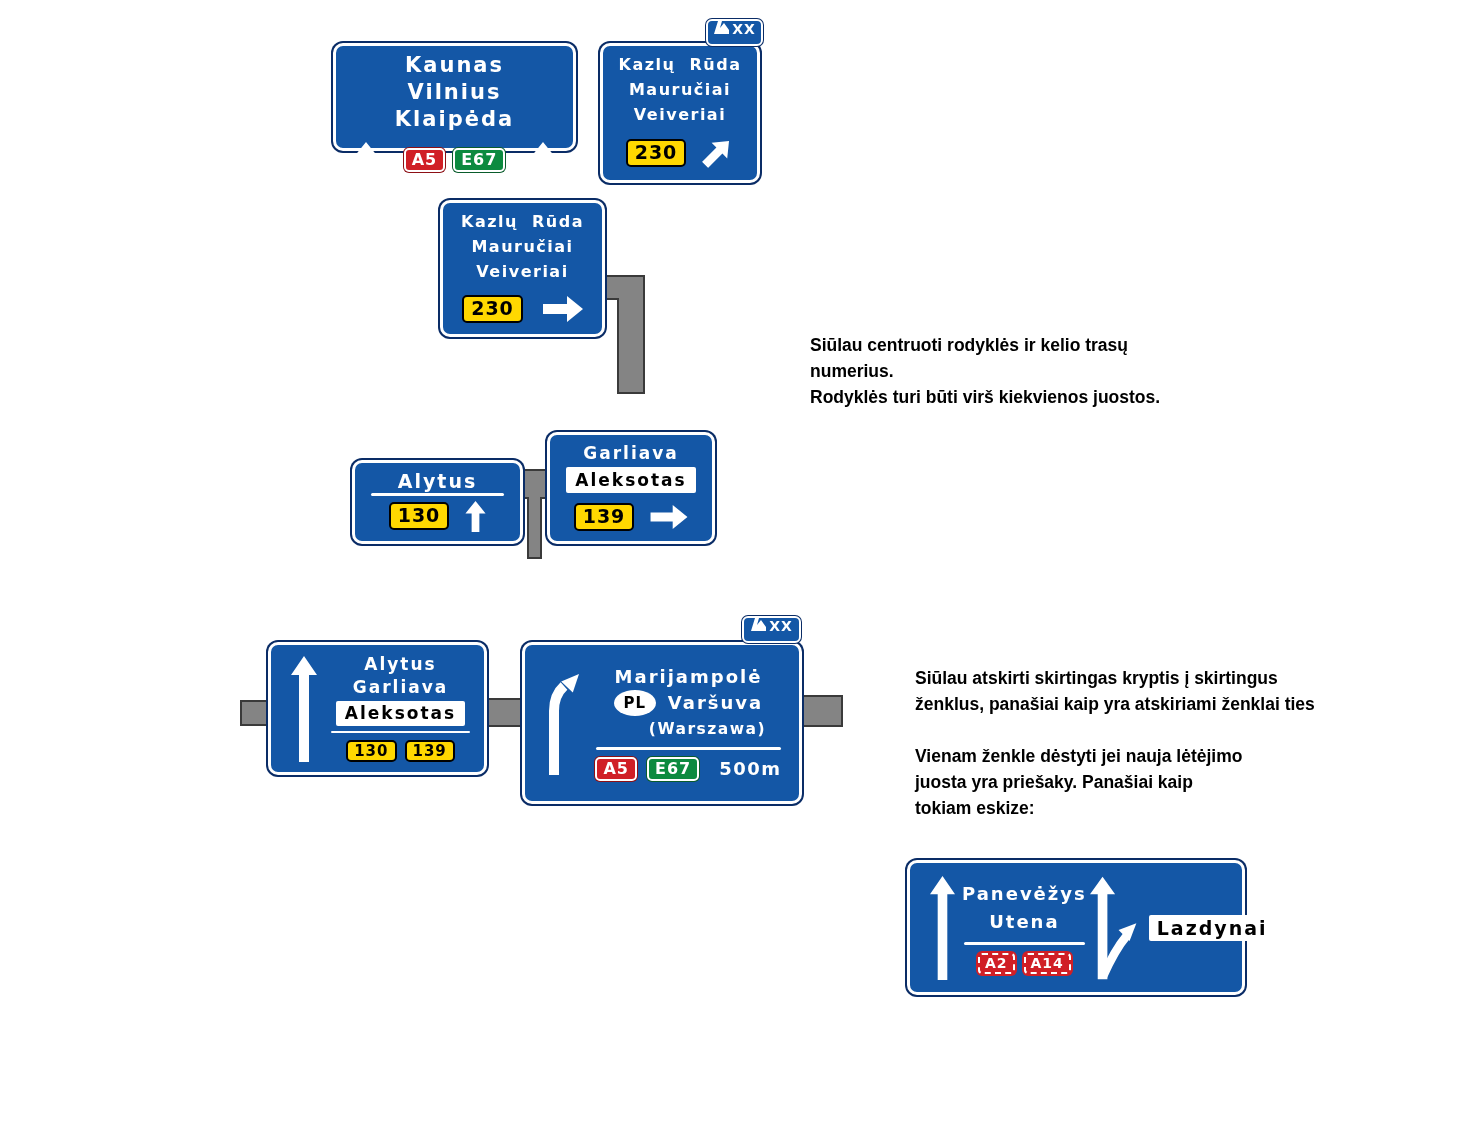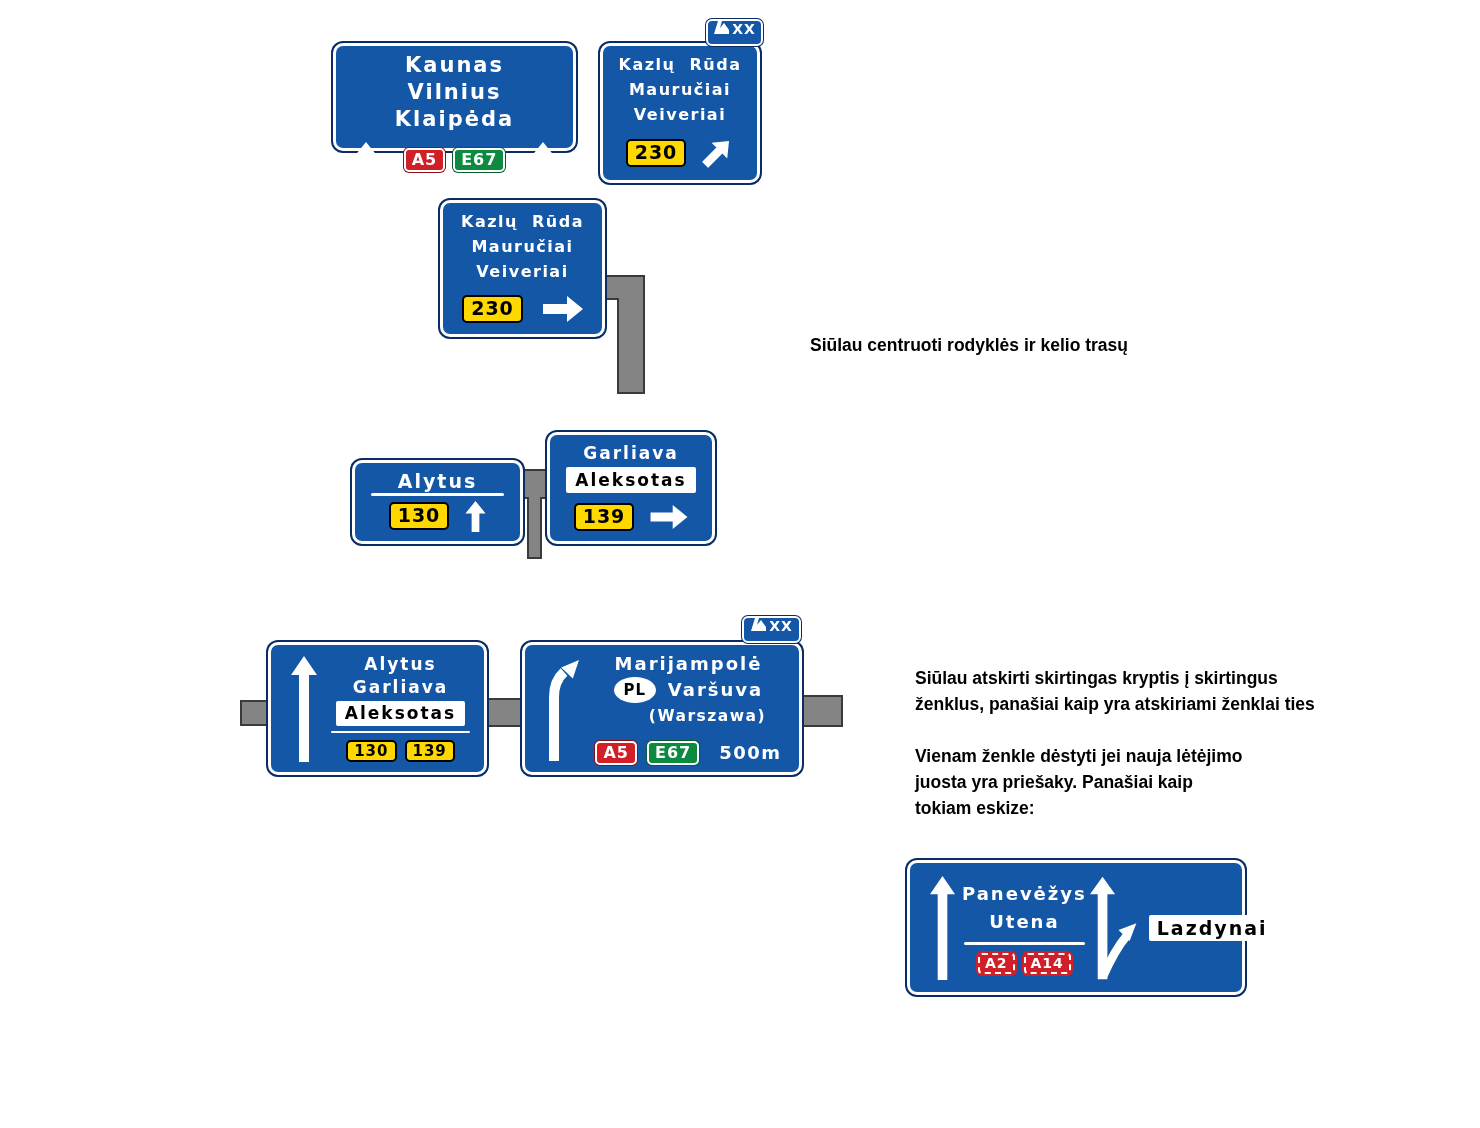--- a/index.html
+++ b/index.html
@@ -151,20 +151,22 @@
     <div class="bottomrow" style="height:38px; gap:20px;">
       <span class="badge b-yellow">230</span>
       <svg class="arr" width="40" height="26" viewBox="0 0 40 26">
           <polygon points="40,13 24,0 24,8 0,8 0,18 24,18 24,26"></polygon>
         </svg>
     </div>
   </div>
 
   <div class="note" style="left:810px; top:332px;">
     <div>Siūlau centruoti rodyklės ir kelio trasų</div>
+    <div>numerius.</div>
+    <div>Rodyklės turi būti virš kiekvienos juostos.</div>
   </div>
 
   <div class="sign col" style="left:352px; top:460px; width:171px; height:84px;">
     <div class="dest" style="font-size:19px;">
       <div class="dline">Alytus</div>
     </div>
     <div class="rule" style="margin:0 6px 3px;"></div>
     <div class="bottomrow" style="height:34px; gap:16px;">
       <span class="badge b-yellow">130</span>
       <svg class="arr" width="21" height="31" viewBox="0 0 26 40">
@@ -200,21 +202,21 @@
         <div class="whitebox" style="font-size:17px; margin-top:2px;">Aleksotas</div>
       </div>
       <div class="rule" style="margin:5px 4px 5px;"></div>
       <div class="bottomrow" style="height:26px; gap:8px;">
         <span class="badge b-yellow" style="font-size:15px; padding:0 6px;">130</span>
         <span class="badge b-yellow" style="font-size:15px; padding:0 6px;">139</span>
       </div>
     </div>
   </div>
 
-  <div class="sign rowl" style="left:522px; top:642px; width:280px; height:133px;padding-left:15px;">
+  <div class="sign rowl" style="left:522px; top:642px; width:280px; height:162px;padding-left:15px;">
     <div class="arrcol" style="width:48px;">
       <svg class="arr" width="44" height="106" viewBox="0 0 44 104">
         <path d="M12 104 L12 40 Q12 24 22 15" fill="none" stroke="#ffffff" stroke-width="10"></path>
         <polygon points="37,3 30.8,21.4 19.2,10.6"></polygon>
       </svg>
     </div>
     <div style="flex:1; display:flex; flex-direction:column; justify-content:center;">
       <div class="dest" style="flex:0 1 auto; font-size:18px; line-height:26px;">
         <div class="dline">Marijampolė</div>
         <div style="display:flex; align-items:center; gap:12px;">

